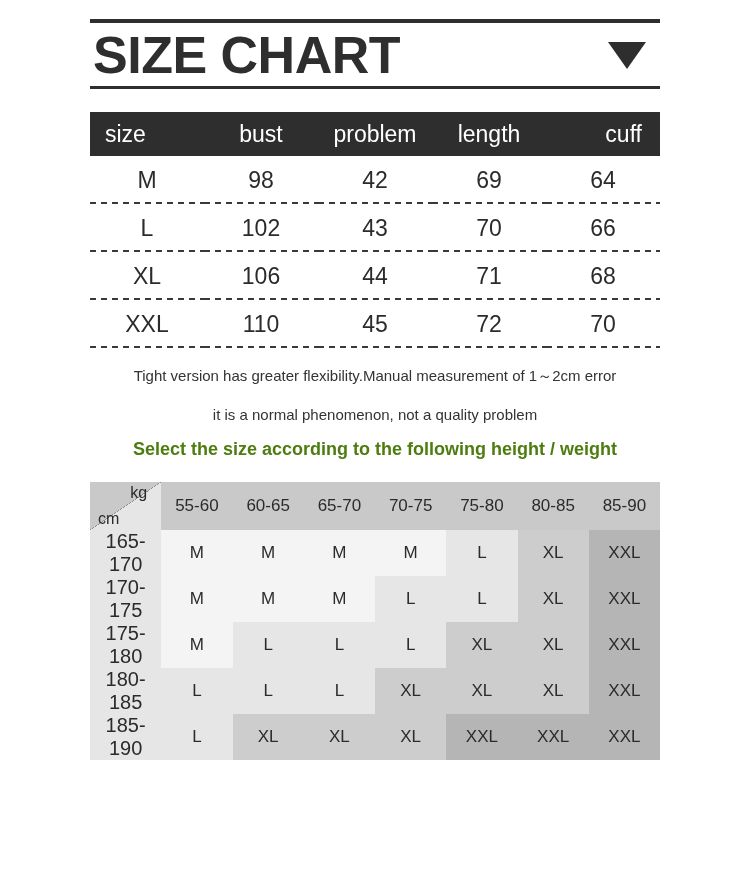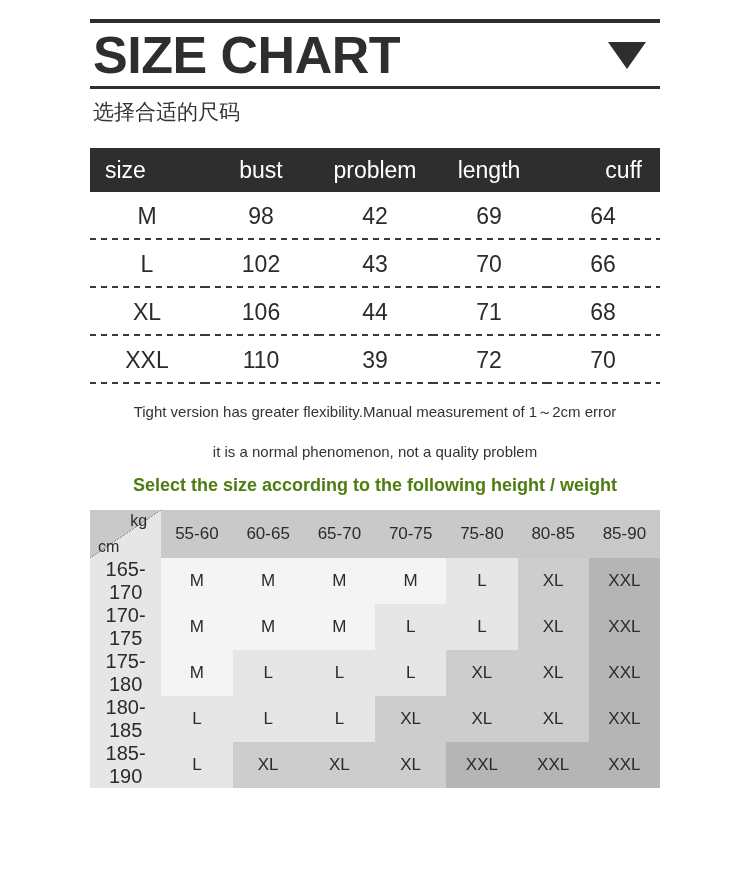--- a/index.html
+++ b/index.html
@@ -118,21 +118,21 @@
   .note-strong {
     text-align: center;
     font-size: 18px;
     font-weight: bold;
     color: #4d7c0f;
     margin-top: 12px;
   }
 
   
   .matrix {
-    margin-top: 14px;
+    margin-top: 22px;
     width: 570px;
     border-collapse: collapse;
     table-layout: fixed;
     padding-left: 8px;
   }
   .matrix td, .matrix th {
     padding: 0;
     margin: 0;
     height: 41px;
     text-align: center;
@@ -188,21 +188,20 @@
 
     <div class="rule-top"></div>
 
     <div class="title-row">
       <h1 class="title">SIZE CHART</h1>
       <div class="caret"></div>
     </div>
 
     <div class="rule-bottom"></div>
 
-    <div class="subtitle">选择合适的尺码</div>
 
     <table class="size-table">
       <thead>
         <tr>
           <th class="c0">size</th>
           <th class="c1">bust</th>
           <th class="c2">problem</th>
           <th class="c3">length</th>
           <th class="c4">cuff</th>
         </tr>
@@ -225,21 +224,21 @@
         <tr>
           <td>XL</td>
           <td>106</td>
           <td>44</td>
           <td>71</td>
           <td>68</td>
         </tr>
         <tr>
           <td>XXL</td>
           <td>110</td>
-          <td>39</td>
+          <td>45</td>
           <td>72</td>
           <td>70</td>
         </tr>
       </tbody>
     </table>
 
     <div class="note">Tight version has greater flexibility.Manual measurement of 1～2cm error</div>
     <div class="note">it is a normal phenomenon, not a quality problem</div>
     <div class="note-strong">Select the size according to the following height / weight</div>
 

